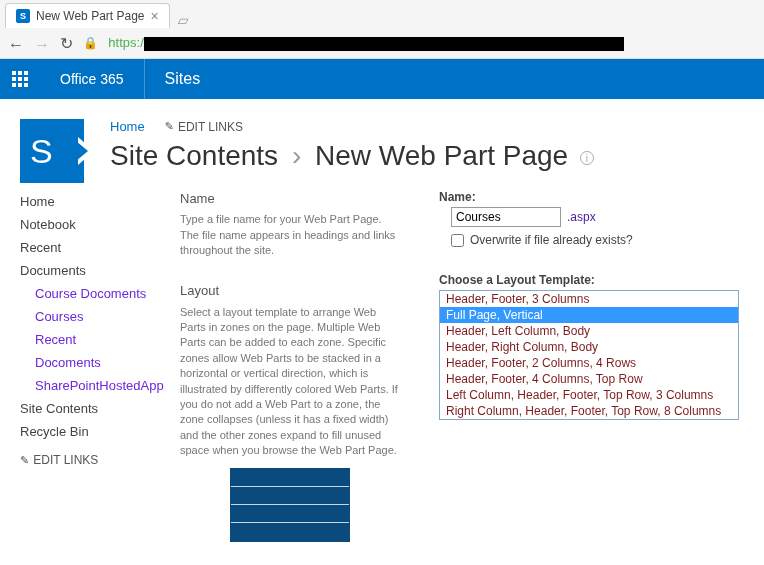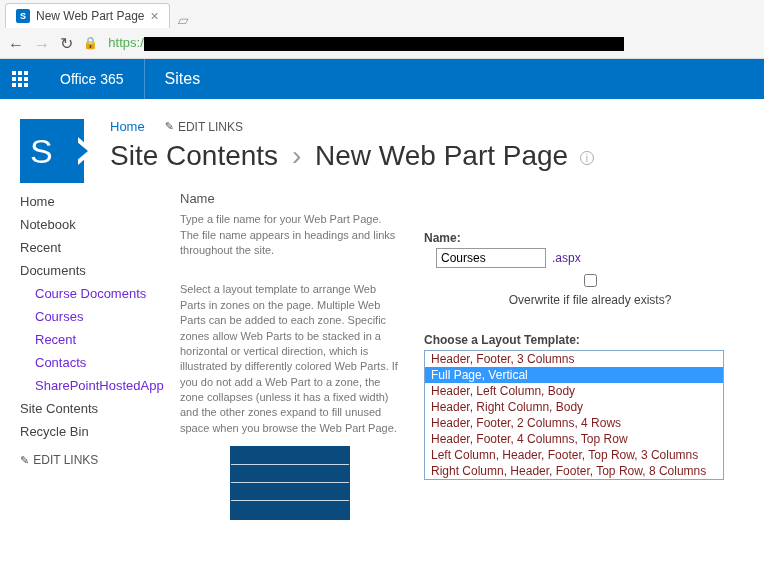--- a/index.html
+++ b/index.html
@@ -42,30 +42,30 @@
   .pencil { font-size: 11px; }
 
   .page-title-row { font-size: 28px; font-weight: 300; color: #333; margin-bottom: 18px; }
   .page-title-row .sep { color: #999; margin: 0 6px; }
   .info-circle { display:inline-block; border:1px solid #aaa; border-radius:50%; width:14px; height:14px; font-size:10px; color:#aaa; text-align:center; line-height:13px; vertical-align: middle; margin-left:4px;}
   .left-nav { width: 160px; flex-shrink:0; font-size: 13px; }
   .left-nav .nav-item { padding: 4px 0; color:#444; cursor:pointer; }
   .left-nav .nav-sub { padding-left: 15px; color:#6d28d9; }
   .left-nav .nav-edit { margin-top:10px; color:#555; font-size:12px; display:flex; gap:4px; align-items:center;}
 
-  .form-area { flex:1; display:flex; gap: 24px; align-items: center; }
+  .form-area { flex:1; display:flex; gap: 39px; }
   .desc-col { width: 220px; color:#777; font-size: 11px; line-height:1.4; }
   .desc-col h4 { color:#555; font-size: 13px; font-weight:400; margin-bottom:4px; }
   .section-gap { height: 24px; }
   .input-col { flex:1; }
   .input-col .field-label { font-size:12px; color:#444; margin-bottom:3px; display:block;font-weight:bold;}
   .name-row { display:flex; align-items:center; gap:6px; margin-bottom:6px; padding-left:12px;}
   .name-row input[type=text]{ border:1px solid #999; padding:2px 4px; font-size:12px; width:110px; }
   .ext { font-size:12px; color:#4c1d95;}
-  .overwrite-row { padding-left:12px; font-size:12px; color:#444; display:flex; align-items:center; gap:6px; margin-bottom: 26px; flex-direction: column;}
+  .overwrite-row { padding-left:12px; font-size:12px; color:#444; display:flex; align-items:center; gap:6px; margin-bottom: 26px;}
   .listbox { border:1px solid #86a8cc; width: 300px; font-size:12px; }
   .listbox .opt { padding: 1px 6px; color:#7f1d1d; cursor:pointer; }
   .listbox .opt.selected { background:#3399ff; color:#fff; }
 
   .layout-preview { margin: 10px auto 0 auto; width:120px; border:1px solid #0a4a7c; }
   .layout-preview .row { height:18px; background:#0a4a7c; border-bottom:1px solid #c9d8e6; }
   .layout-preview .row:last-child { border-bottom:none; }
 
   
   .below-logo { display:flex; }
@@ -138,35 +138,36 @@
     <div class="below-logo" style="margin-left:-90px;">
 
       <div class="left-nav">
         <div class="nav-item">Home</div>
         <div class="nav-item">Notebook</div>
         <div class="nav-item">Recent</div>
         <div class="nav-item">Documents</div>
         <div class="nav-item nav-sub">Course Docoments</div>
         <div class="nav-item nav-sub">Courses</div>
         <div class="nav-item nav-sub">Recent</div>
-        <div class="nav-item nav-sub">Contacts</div>
+        <div class="nav-item nav-sub">Docoments</div>
         <div class="nav-item nav-sub">SharePointHostedApp</div>
         <div class="nav-item">Site Contents</div>
         <div class="nav-item">Recycle Bin</div>
         <div class="nav-edit">
           <span class="pencil">✎</span>
           <span>EDIT LINKS</span>
         </div>
       </div>
 
       <div class="form-area">
         <div class="desc-col">
           <h4>Name</h4>
           <div>Type a file name for your Web Part Page. The file name appears in headings and links throughout the site.</div>
           <div class="section-gap"></div>
+          <h4>Layout</h4>
           <div>Select a layout template to arrange Web Parts in zones on the page. Multiple Web Parts can be added to each zone. Specific zones allow Web Parts to be stacked in a horizontal or vertical direction, which is illustrated by differently colored Web Parts. If you do not add a Web Part to a zone, the zone collapses (unless it has a fixed width) and the other zones expand to fill unused space when you browse the Web Part Page.</div>
           <div class="layout-preview">
             <div class="row"></div>
               <div class="row"></div>
               <div class="row"></div>
               <div class="row"></div>
           </div>
         </div>
 
         <div class="input-col">

